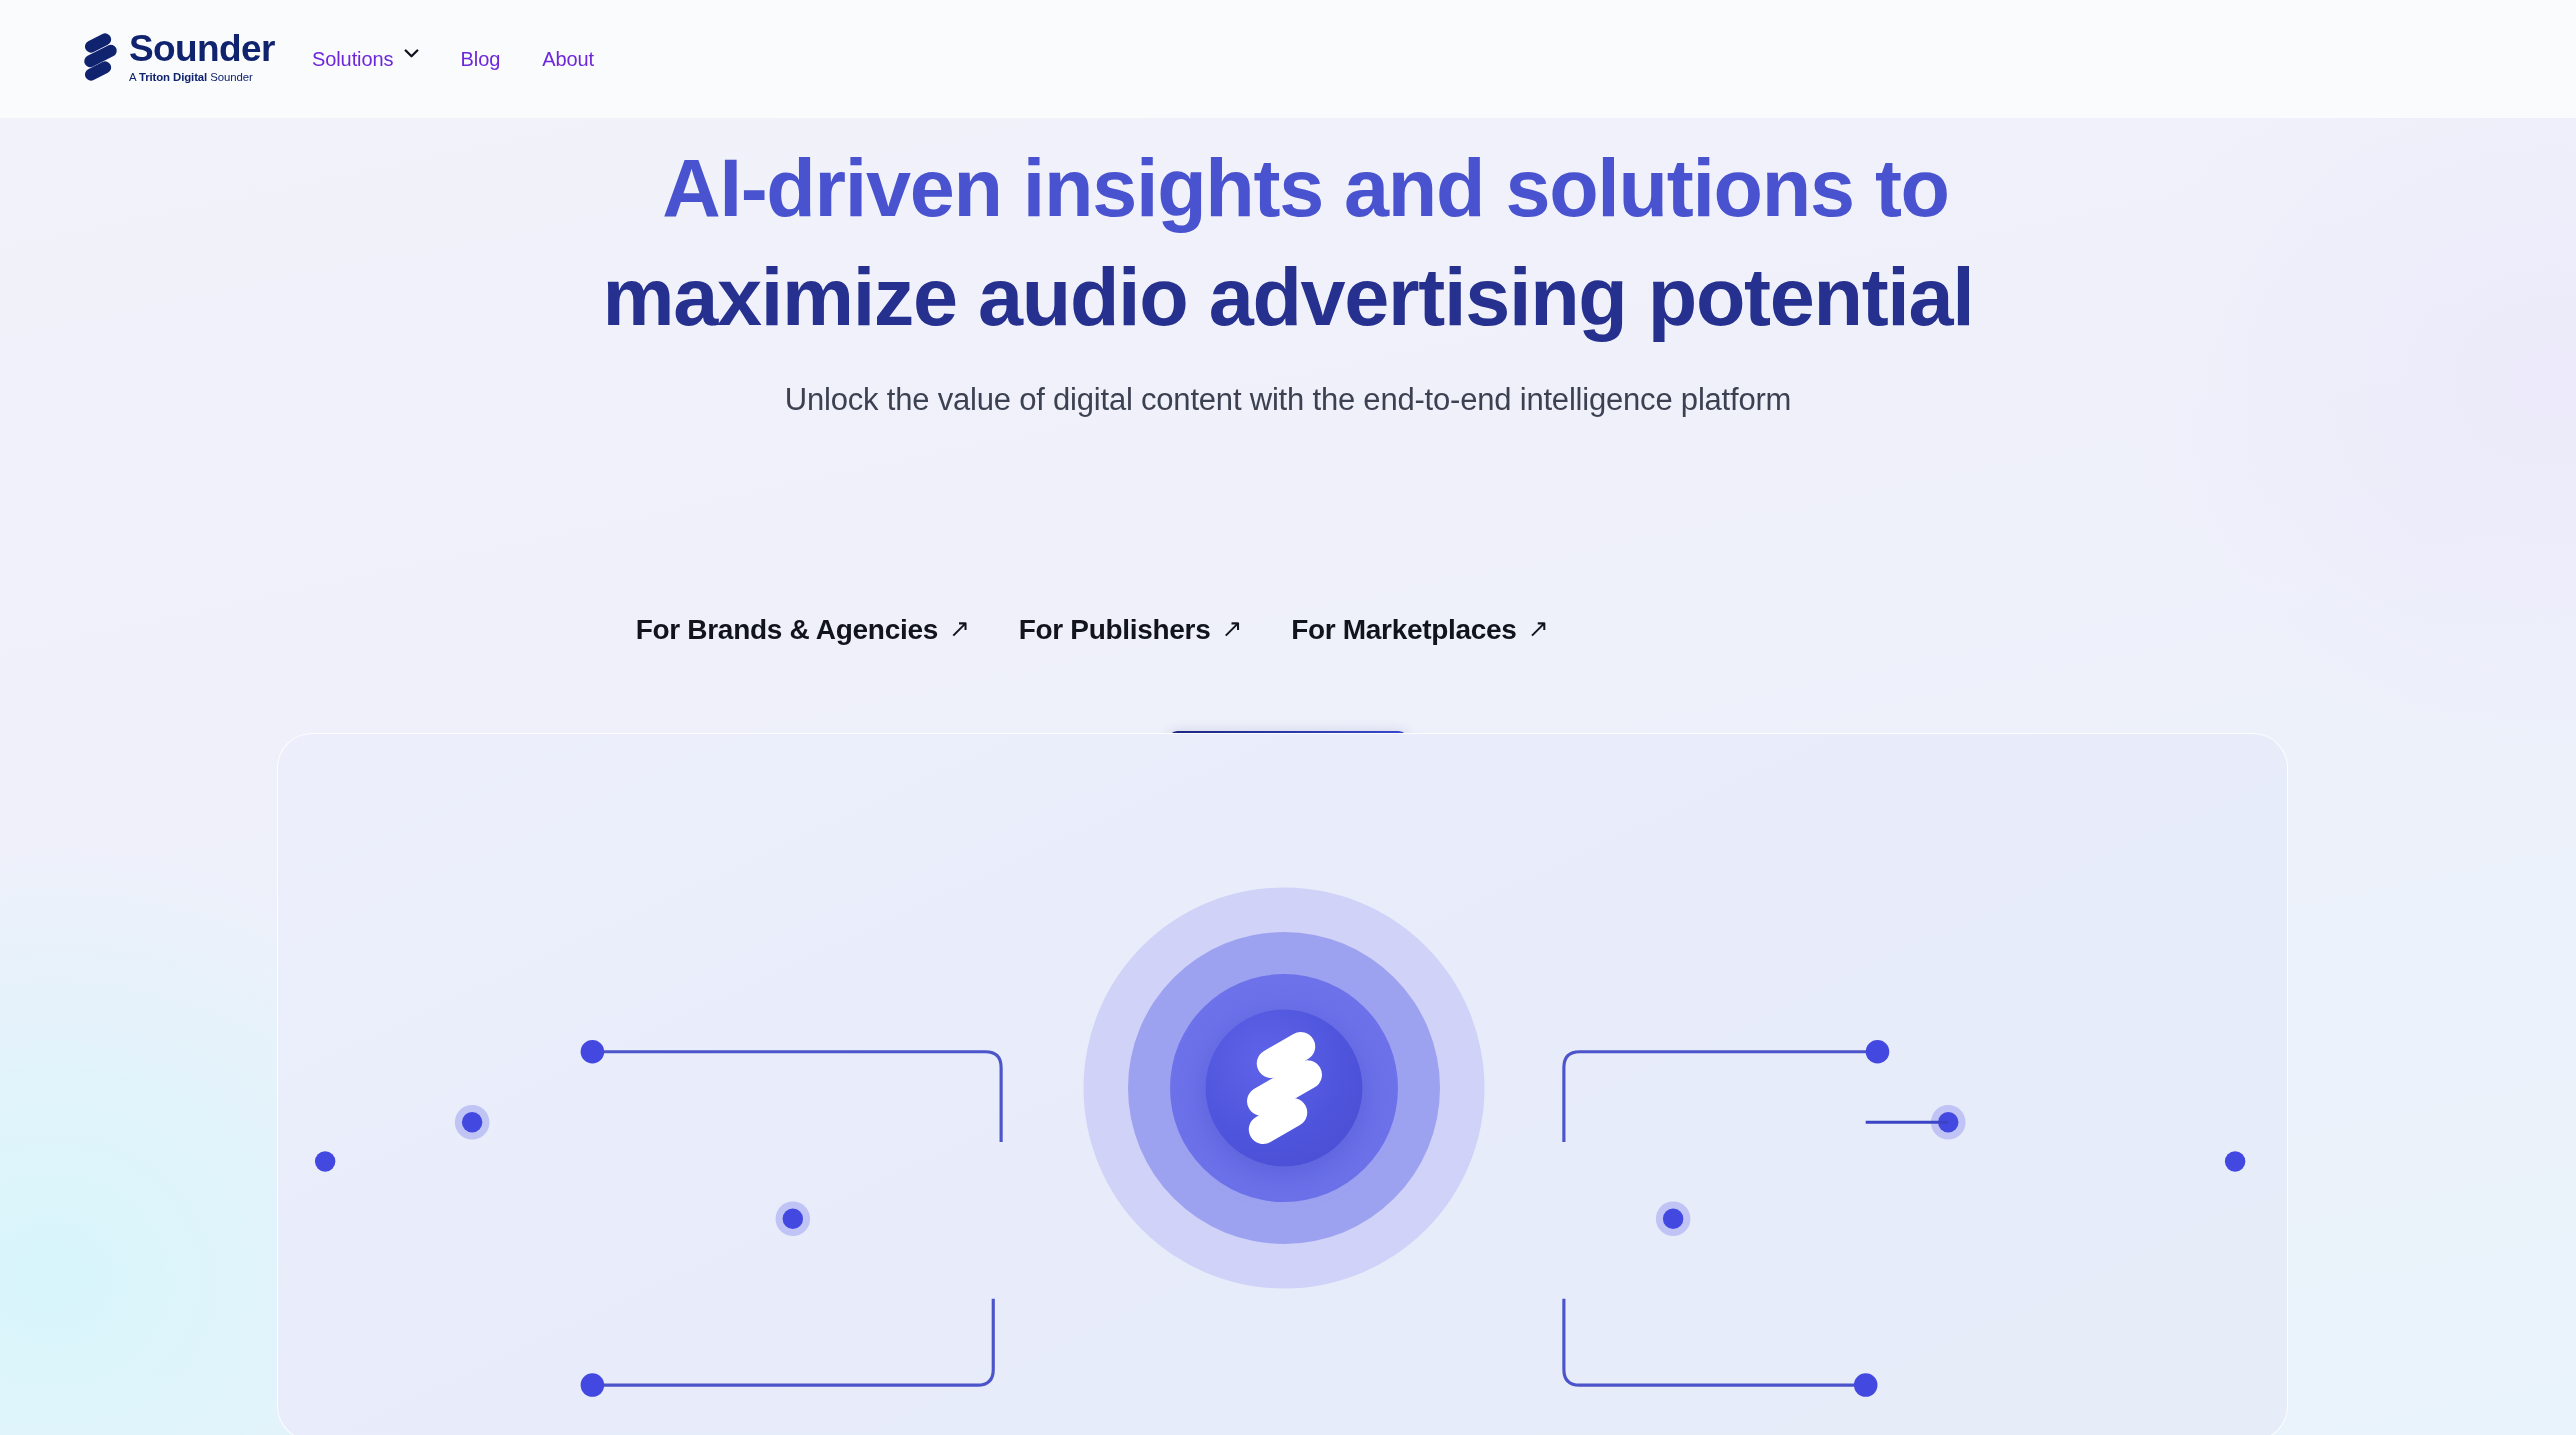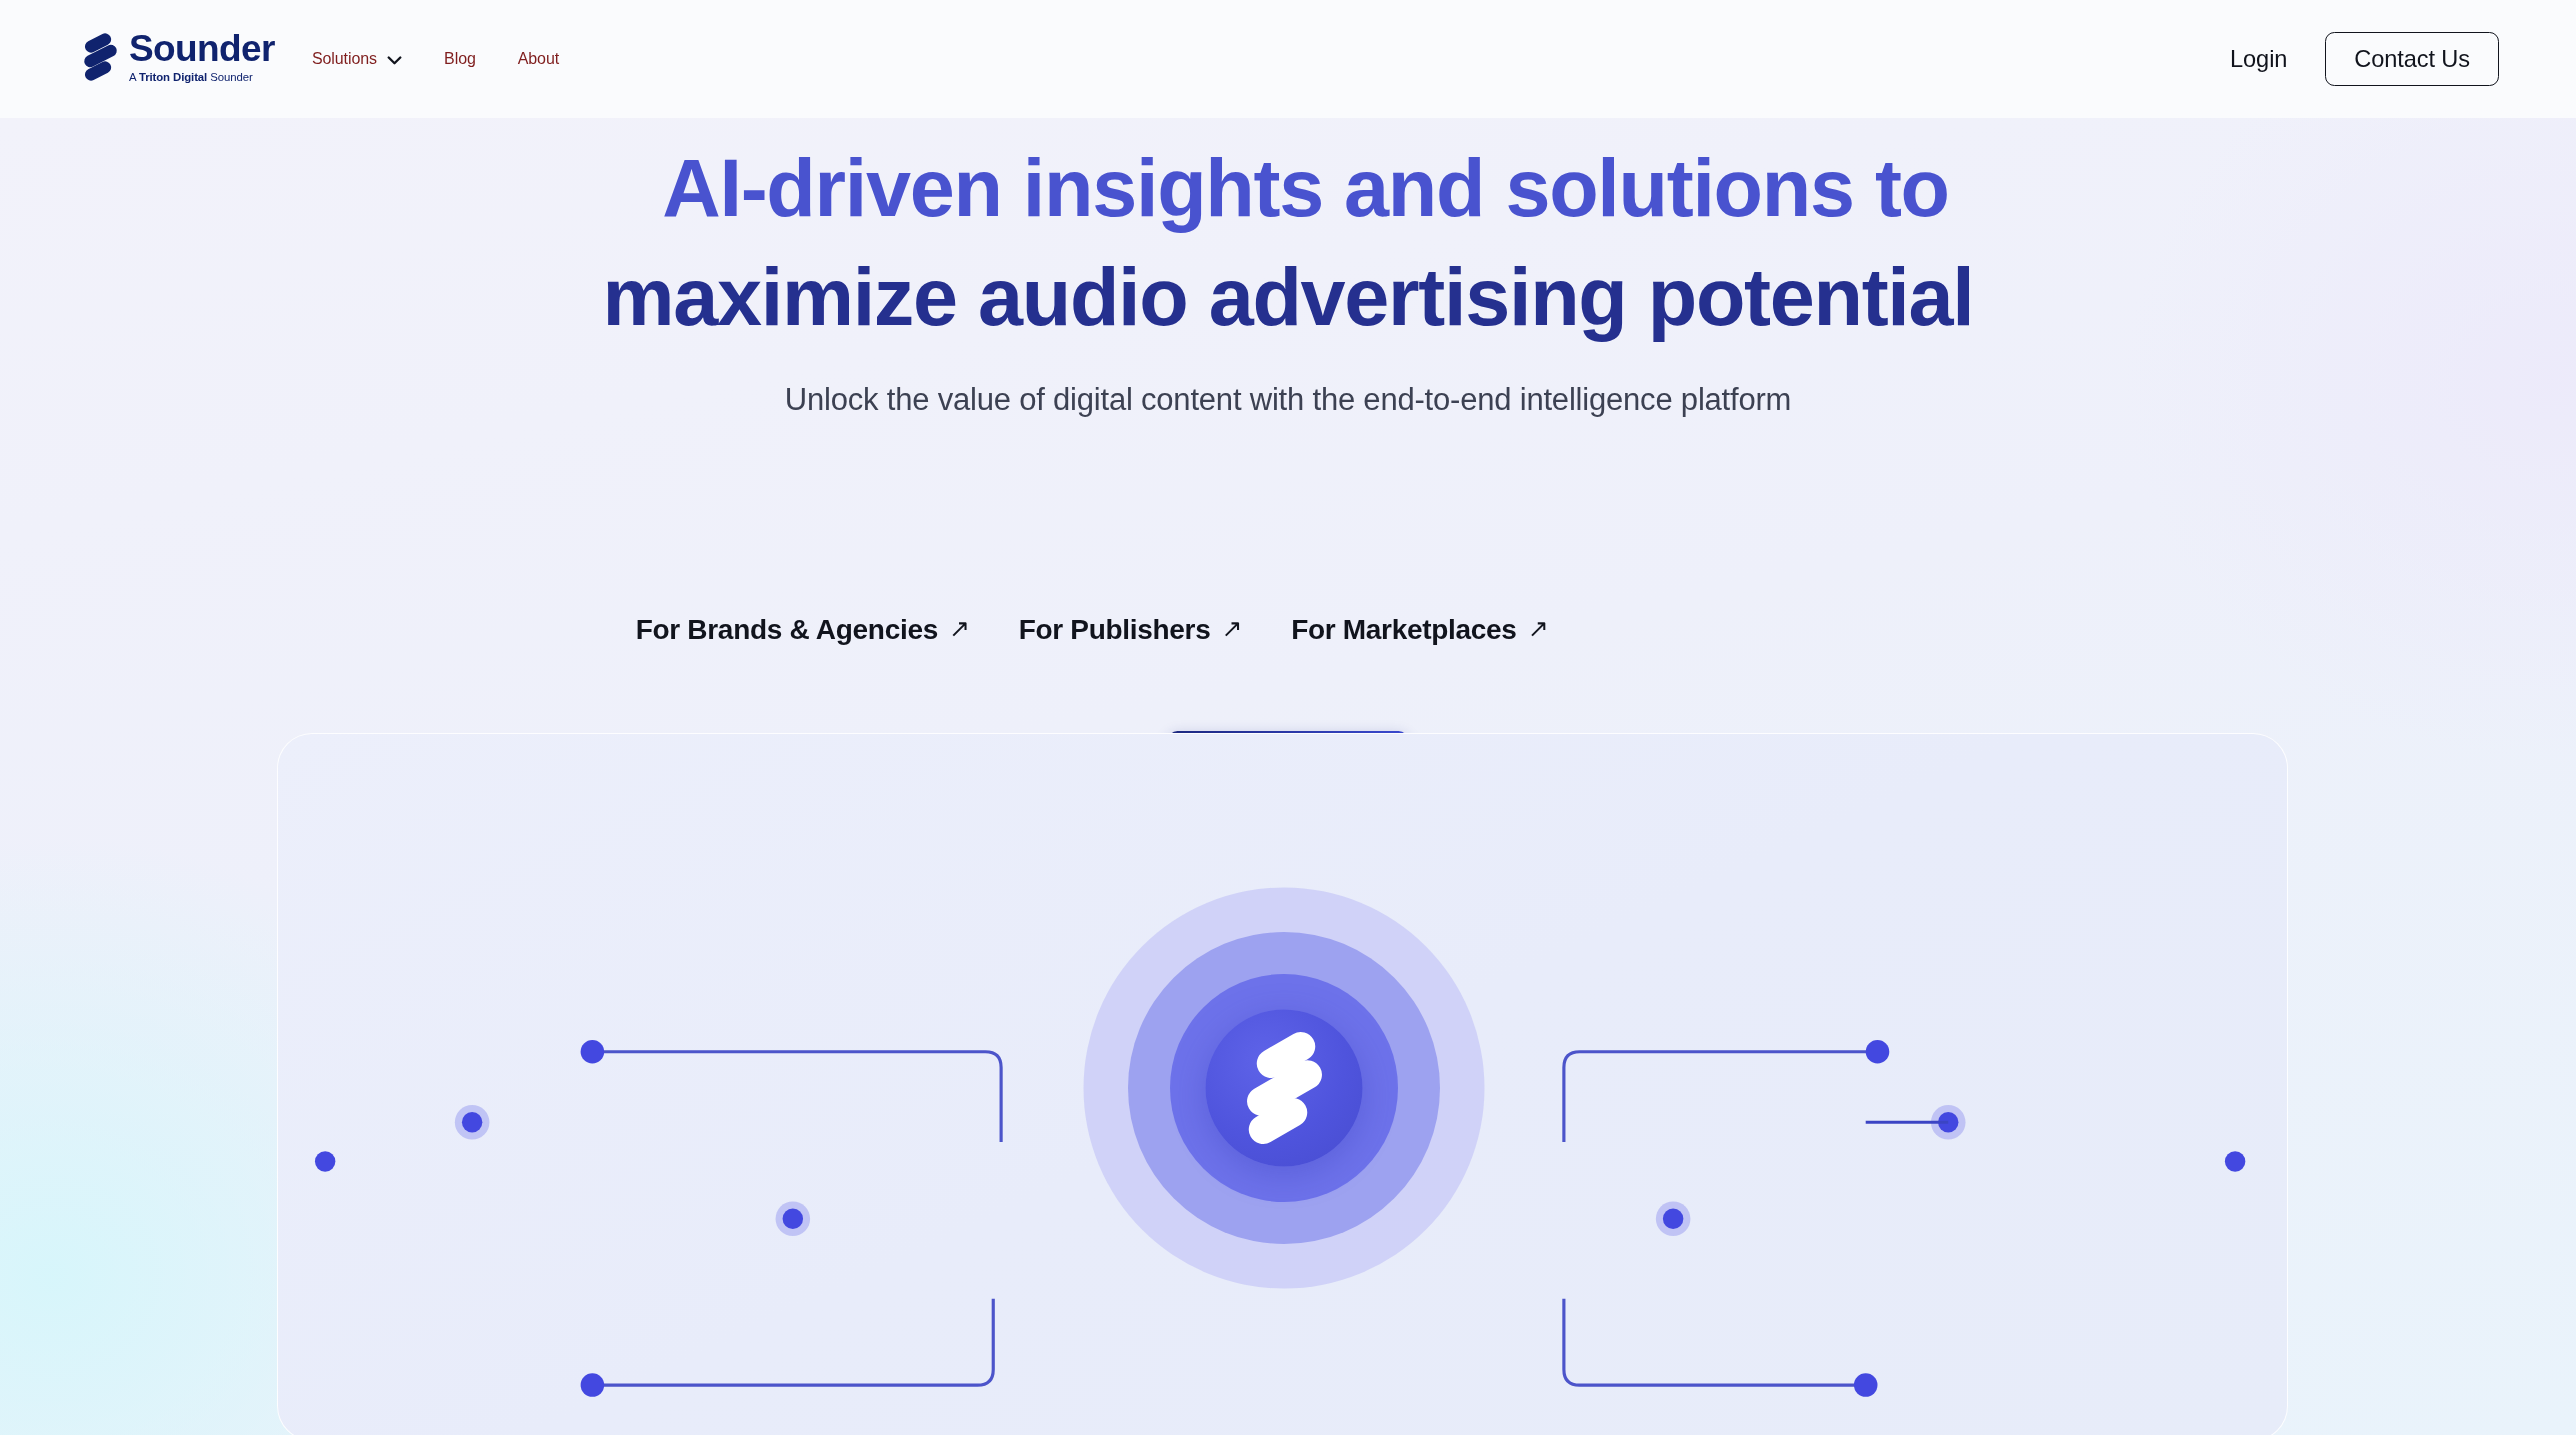--- a/index.html
+++ b/index.html
@@ -41,22 +41,22 @@
   .logo-sub {
     font-size:11.4px; color:#10236e; margin-top:4.7px; letter-spacing:-0.1px;
   }
   .logo-sub b { font-weight:bold; }
 
   .nav {
     position:absolute; left:312px; top:0; height:118px;
     display:flex; align-items:center; gap:42px;
   }
   .nav-item {
-    display:flex; align-items:center; gap:10.2px;
-    font-size:16px; color:#7f1d1d; cursor:pointer;
+    display:flex; gap:10.2px;
+    font-size:20px; color:#6d28d9; cursor:pointer;
     letter-spacing:-0.1px;
   }
   .chev {
     width:15px; height:8.7px; position:relative; top:1.6px;
   }
   .chev svg { display:block; }
 
   .header-right {
     position:absolute; right:77px; top:0; height:118px;
     display:flex; align-items:center; gap:38px;
@@ -193,24 +193,20 @@
         </span>
       </div>
       <div class="nav-item">
         <span>Blog</span>
       </div>
       <div class="nav-item">
         <span>About</span>
       </div>
     </nav>
 
-    <div class="header-right">
-      <div class="login-link">Login</div>
-      <button class="contact-outline">Contact Us</button>
-    </div>
   </div>
 
   <div class="hero">
 
     <h1 class="headline">
       <span class="l1">AI-driven insights and solutions to</span>
       <span class="l2">maximize audio advertising potential</span>
     </h1>
 
     <p class="subhead">

